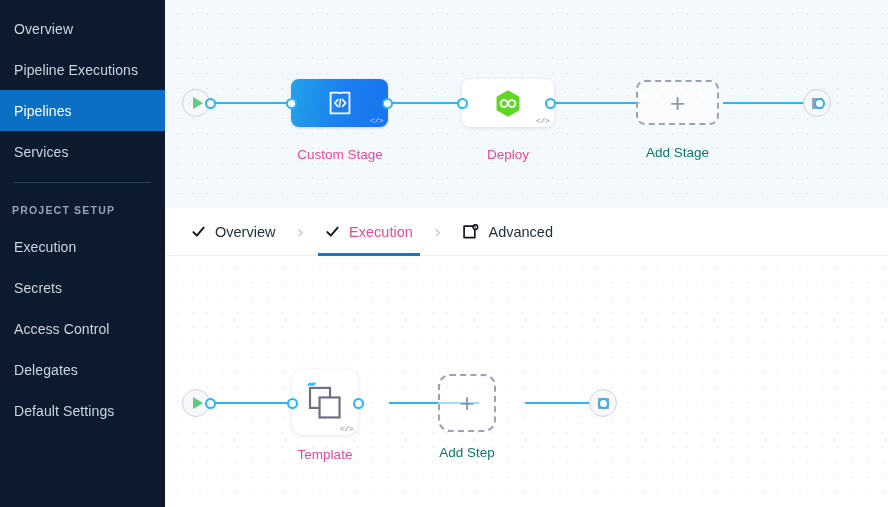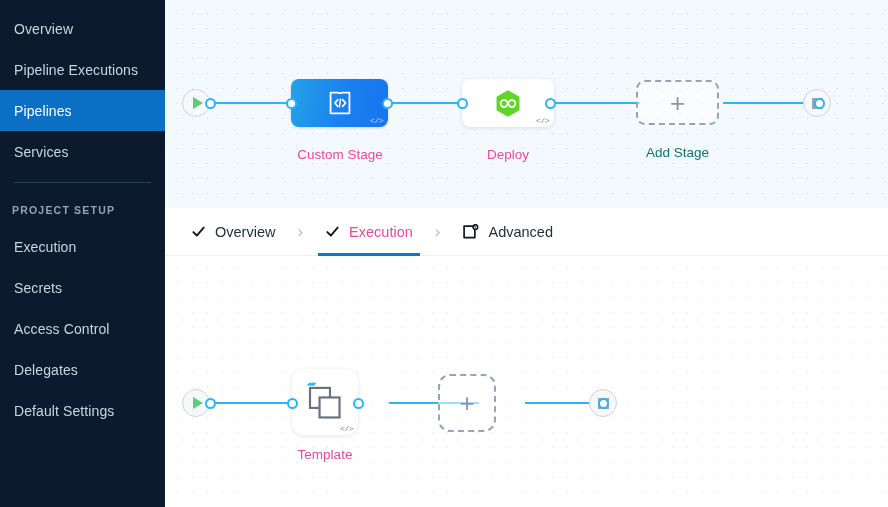--- a/index.html
+++ b/index.html
@@ -340,20 +340,21 @@
       </div>
       <div class="port" style="left:122px; top:142px;"></div>
       <div class="port" style="left:188px; top:142px;"></div>
       <div class="node-label" style="left:96px; top:188px; width:128px;">
         <div>Template</div>
       </div>
 
       <div class="node node-dashed dash-step" style="left:273px; top:118px;">
         <span class="plus">+</span>
       </div>
+      <div class="node-label muted" style="left:238px; top:186px; width:128px;">Add Step</div>
 
       <div class="port" style="left:433px; top:142px;"></div>
       <div class="term" style="left:424px; top:133px;">
         <div class="stop-sq"></div>
       </div>
     </div>
 
   </div>
 </div>
 

